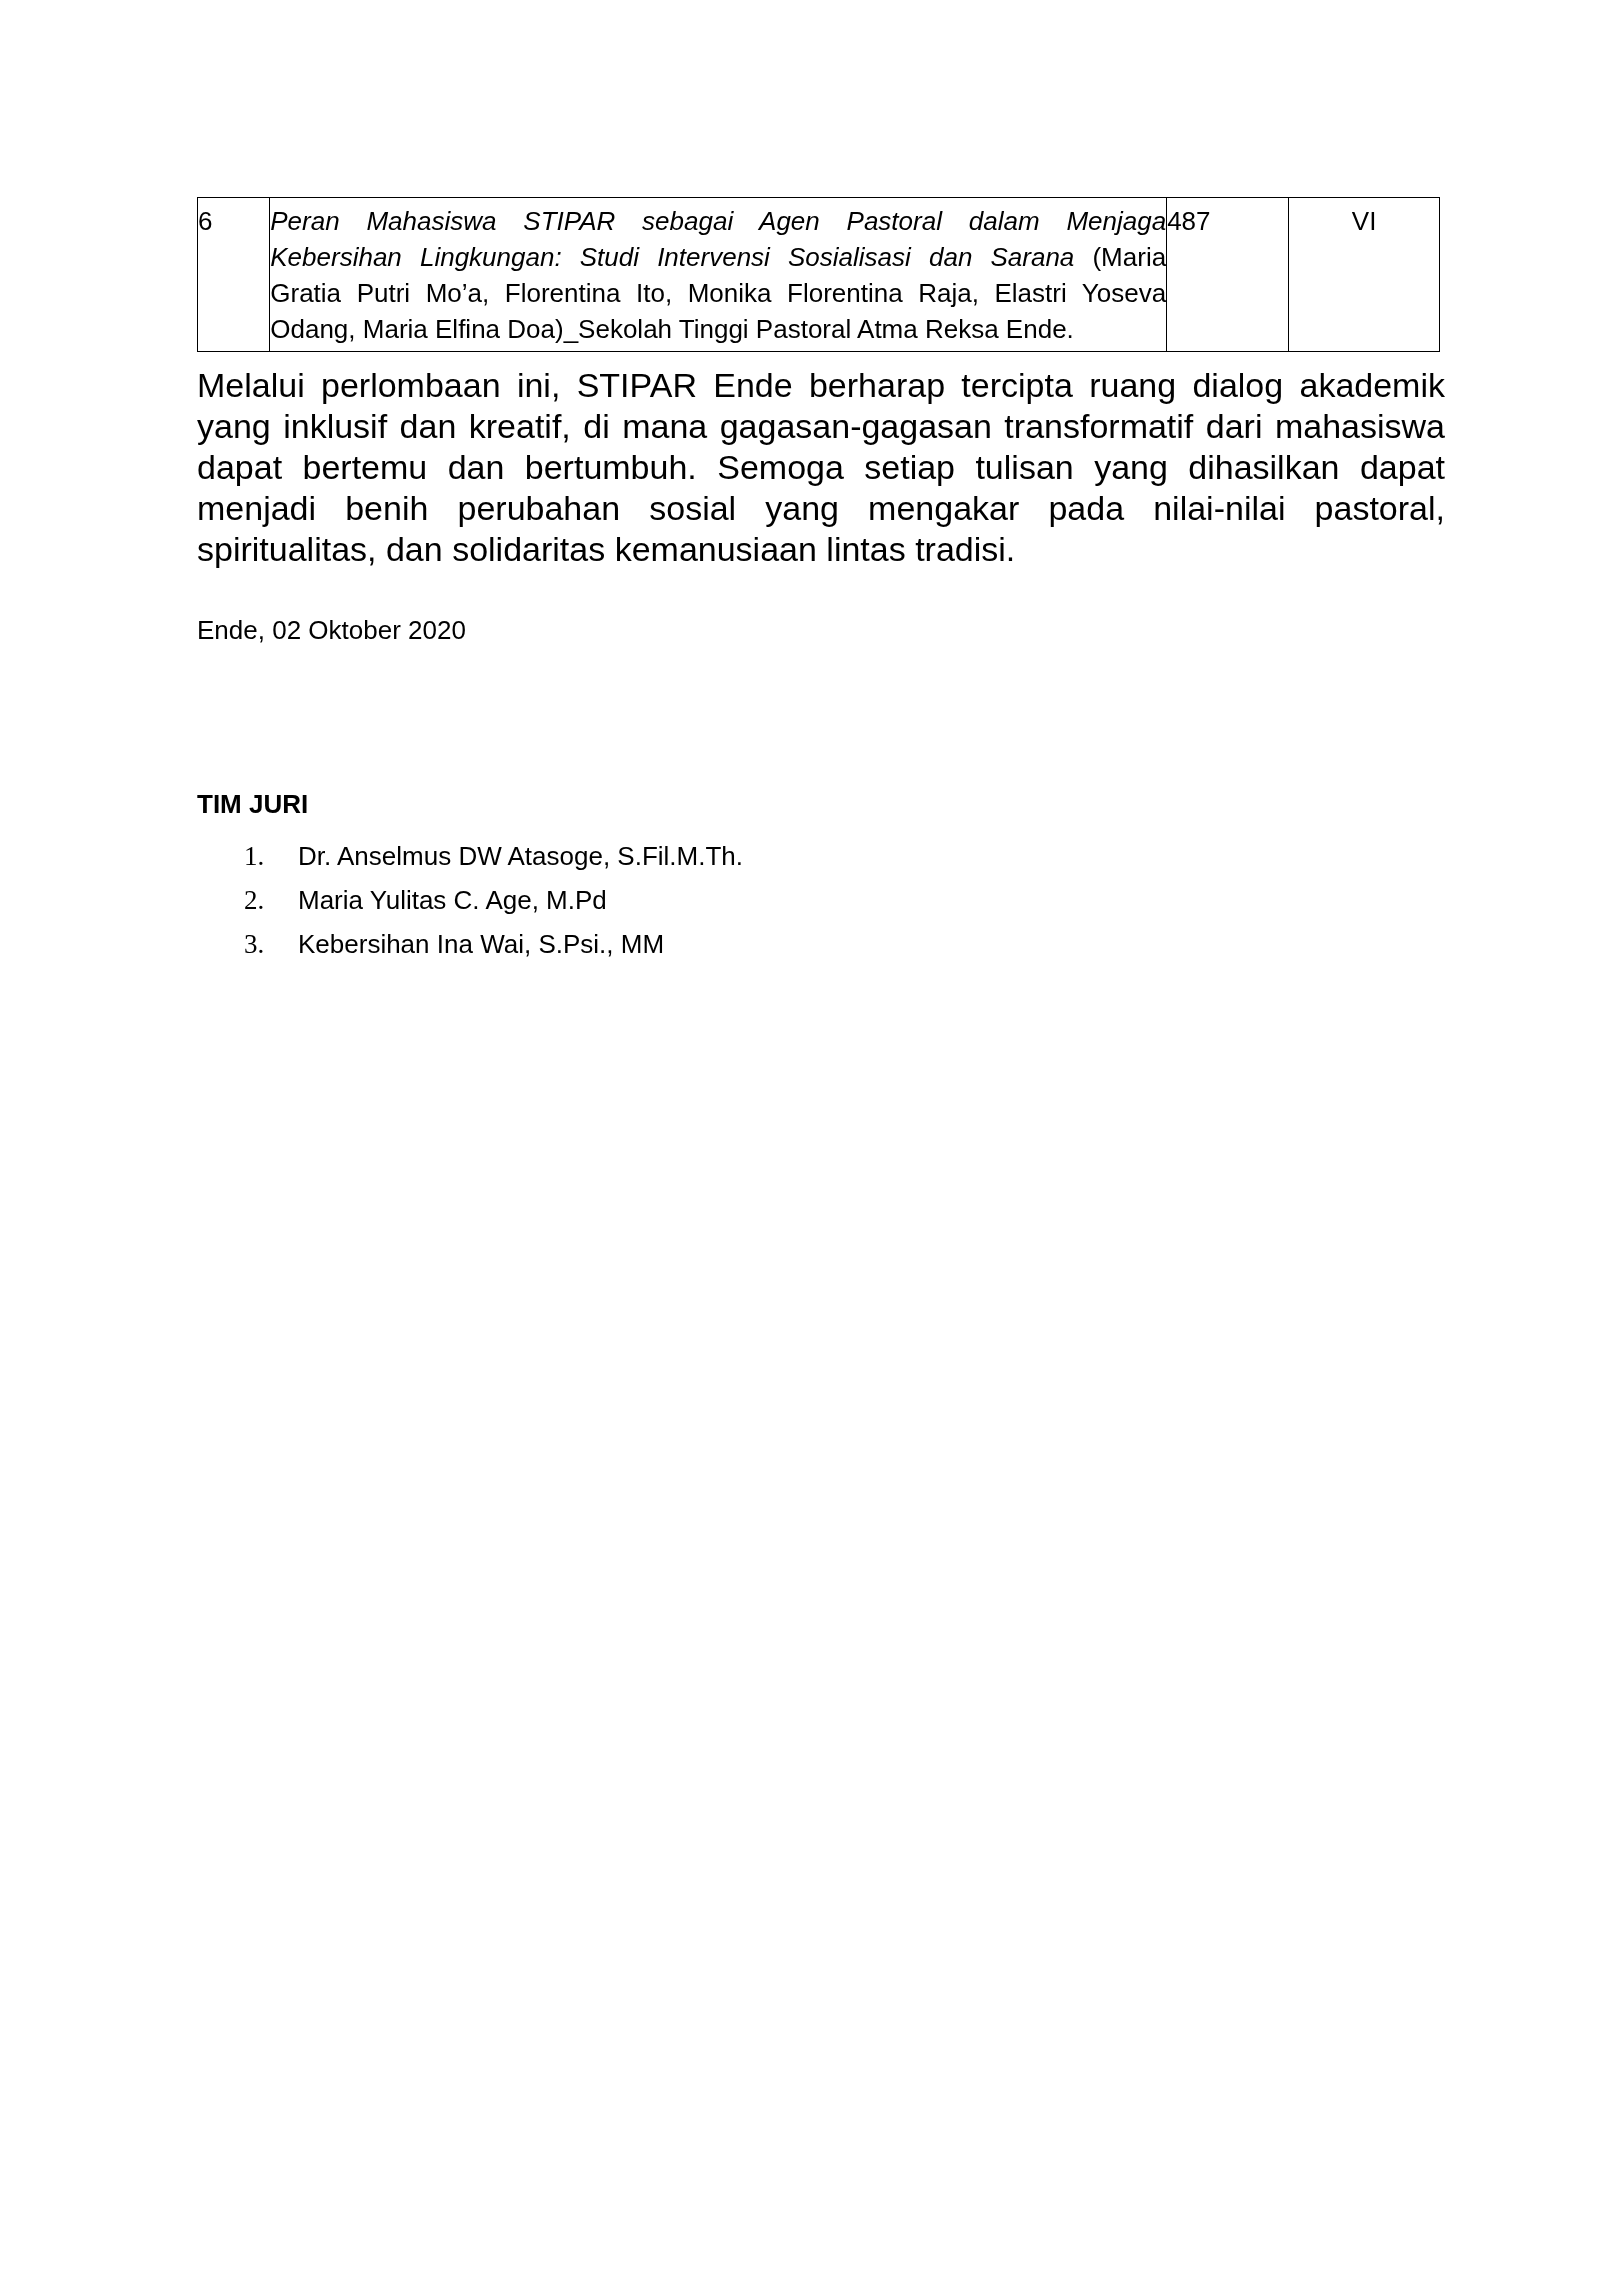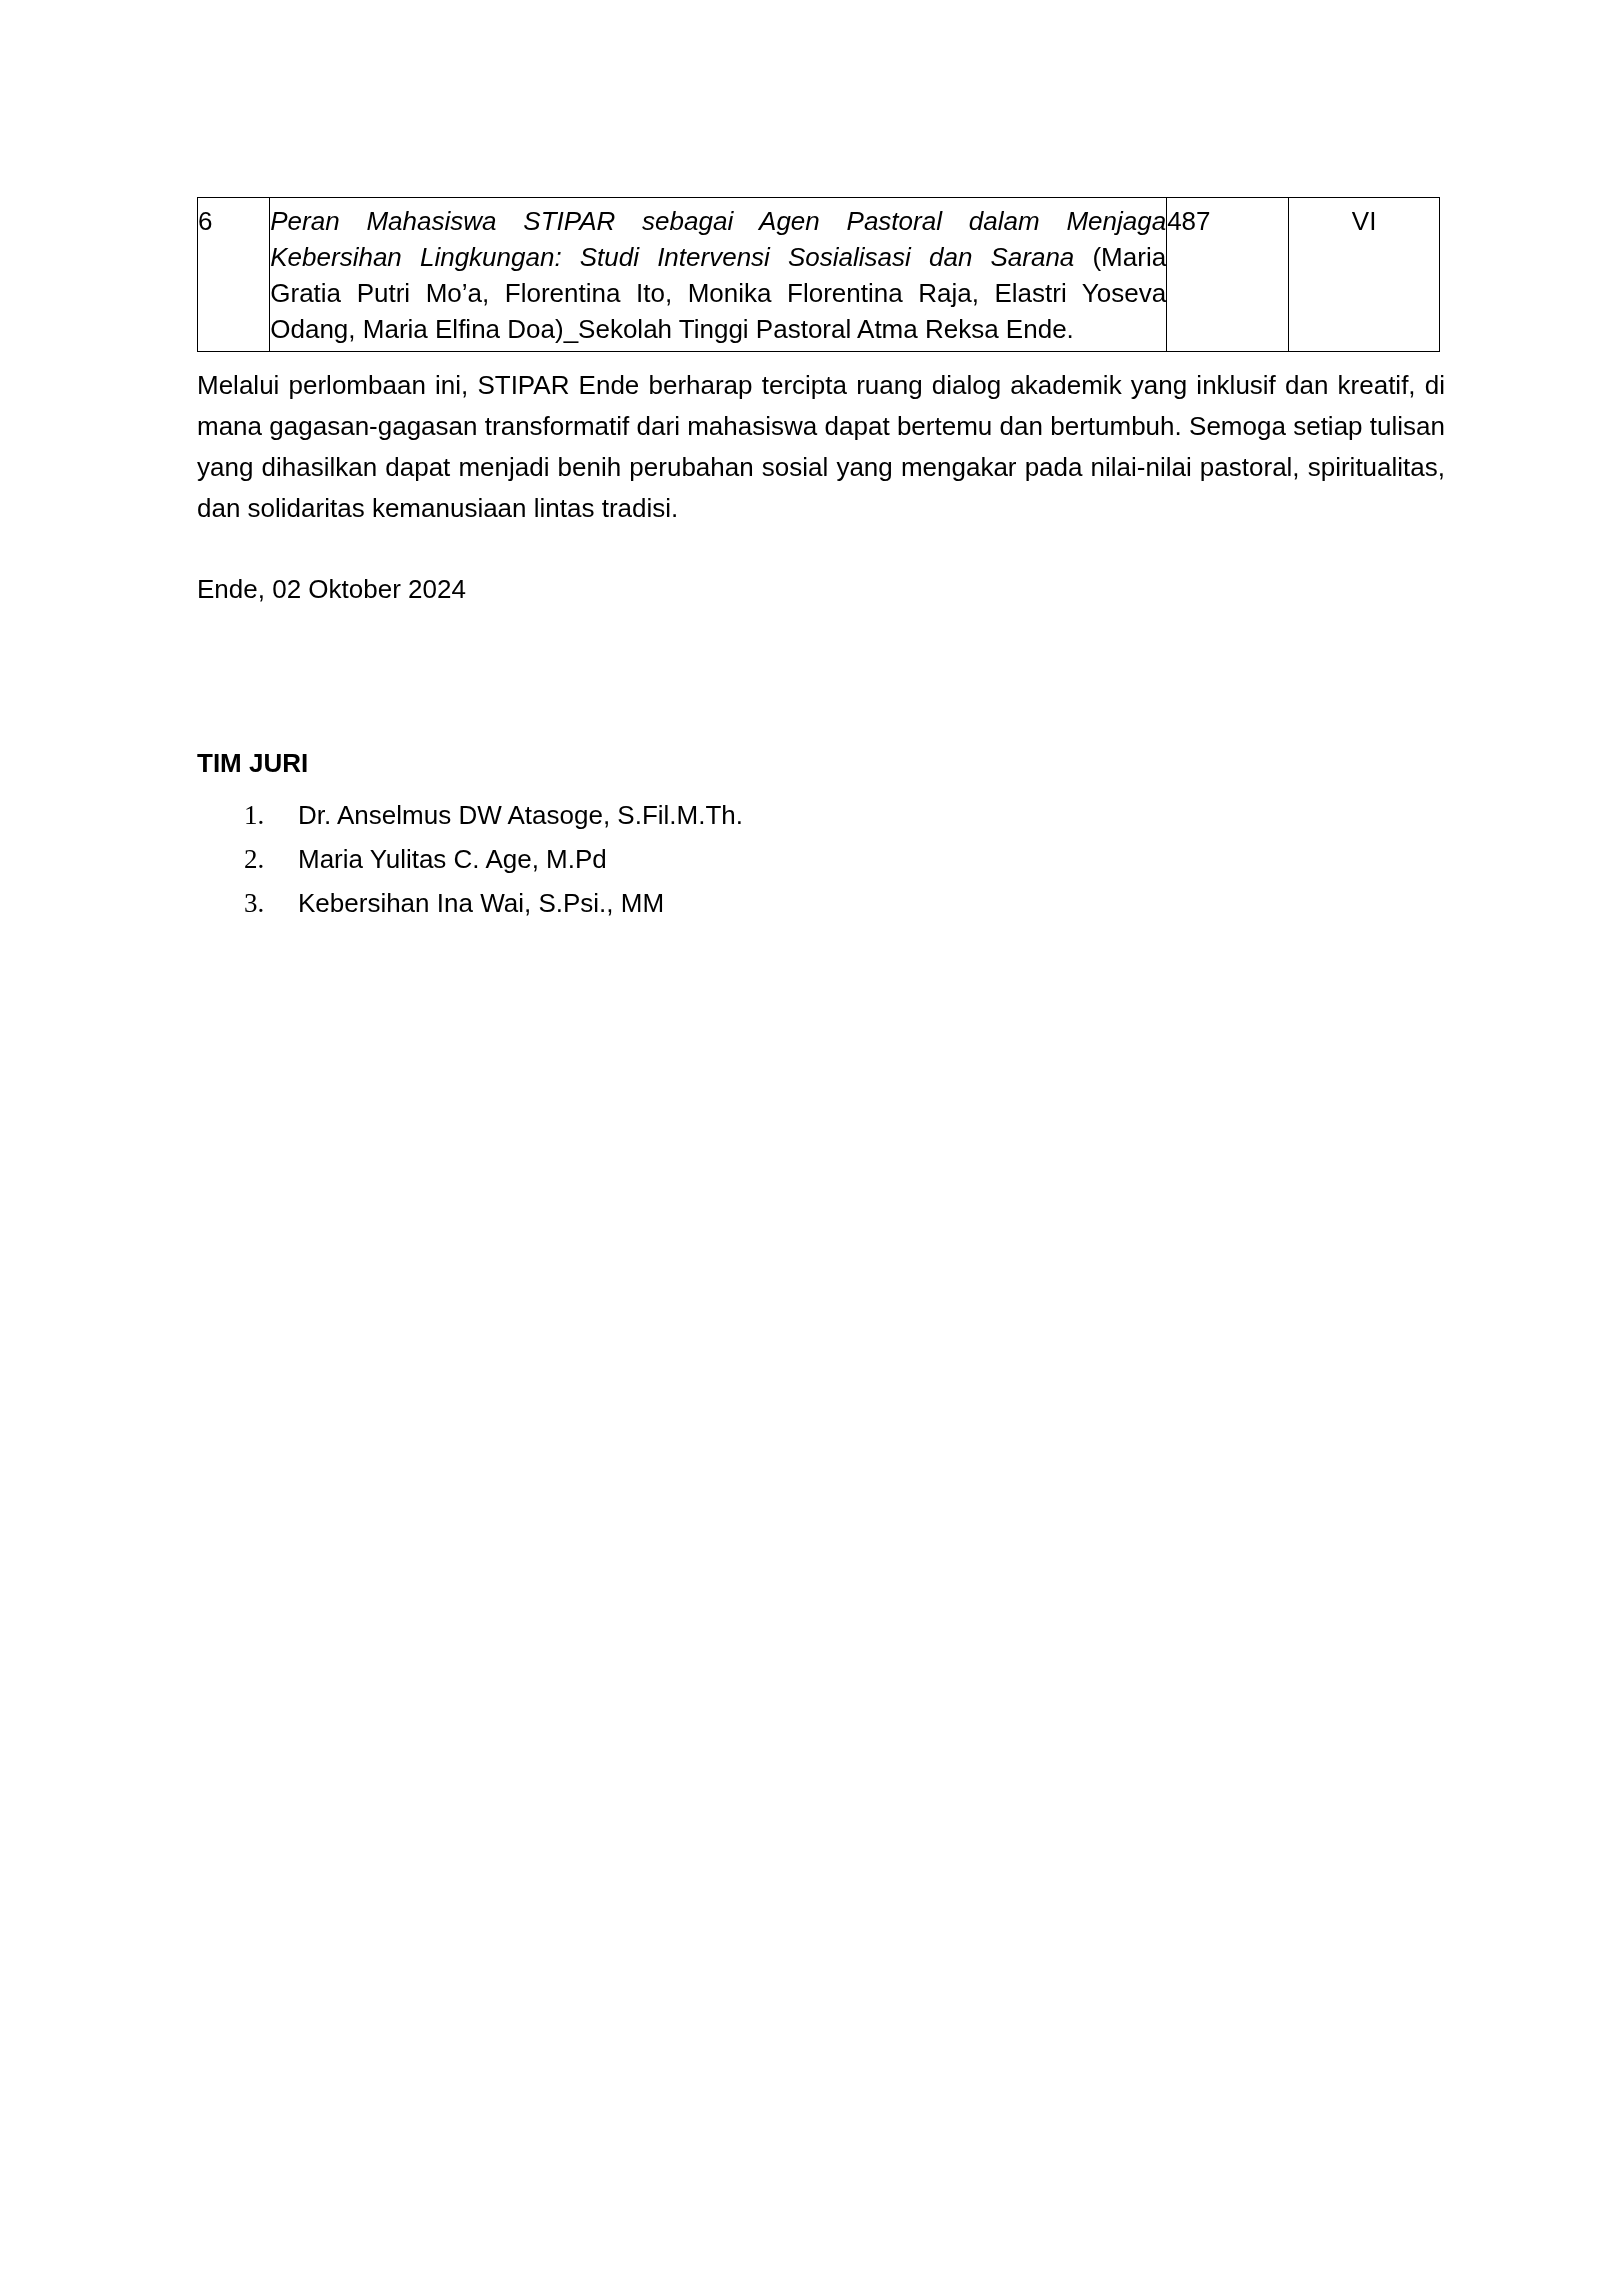--- a/index.html
+++ b/index.html
@@ -45,21 +45,21 @@
   td.cell-score {
     width: 120px;
     padding-left: 13.4px;
   }
   td.cell-rank {
     width: 148px;
     text-align: center;
   }
   p.closing {
     margin-top: 13.4px;
-    font-size: 26px;
+    font-size: 34px;
     line-height: 41px;
     text-align: justify;
     text-justify: inter-word;
   }
   p.dateline {
     margin-top: 40px;
     font-size: 26px;
     line-height: 41px;
   }
   p.jury-heading {
@@ -98,21 +98,21 @@
         <td class="cell-no">6</td>
         <td class="cell-title"><span class="italic">Peran Mahasiswa STIPAR sebagai Agen Pastoral dalam Menjaga Kebersihan Lingkungan: Studi Intervensi Sosialisasi dan Sarana</span><span> (Maria Gratia Putri Mo’a, Florentina Ito, Monika Florentina Raja, Elastri Yoseva Odang, Maria Elfina Doa)_Sekolah Tinggi Pastoral Atma Reksa Ende.</span></td>
         <td class="cell-score">487</td>
         <td class="cell-rank">VI</td>
       </tr>
     </tbody>
   </table>
 
   <p class="closing">Melalui perlombaan ini, STIPAR Ende berharap tercipta ruang dialog akademik yang inklusif dan kreatif, di mana gagasan-gagasan transformatif dari mahasiswa dapat bertemu dan bertumbuh. Semoga setiap tulisan yang dihasilkan dapat menjadi benih perubahan sosial yang mengakar pada nilai-nilai pastoral, spiritualitas, dan solidaritas kemanusiaan lintas tradisi.</p>
 
-  <p class="dateline">Ende, 02 Oktober 2024</p>
+  <p class="dateline">Ende, 02 Oktober 2020</p>
 
   <p class="jury-heading">TIM JURI</p>
 
   <ol class="jury-list">
     <li>
       <span class="num">1.</span>
       <span>Dr. Anselmus DW Atasoge, S.Fil.M.Th.</span>
     </li>
     <li>
       <span class="num">2.</span>

